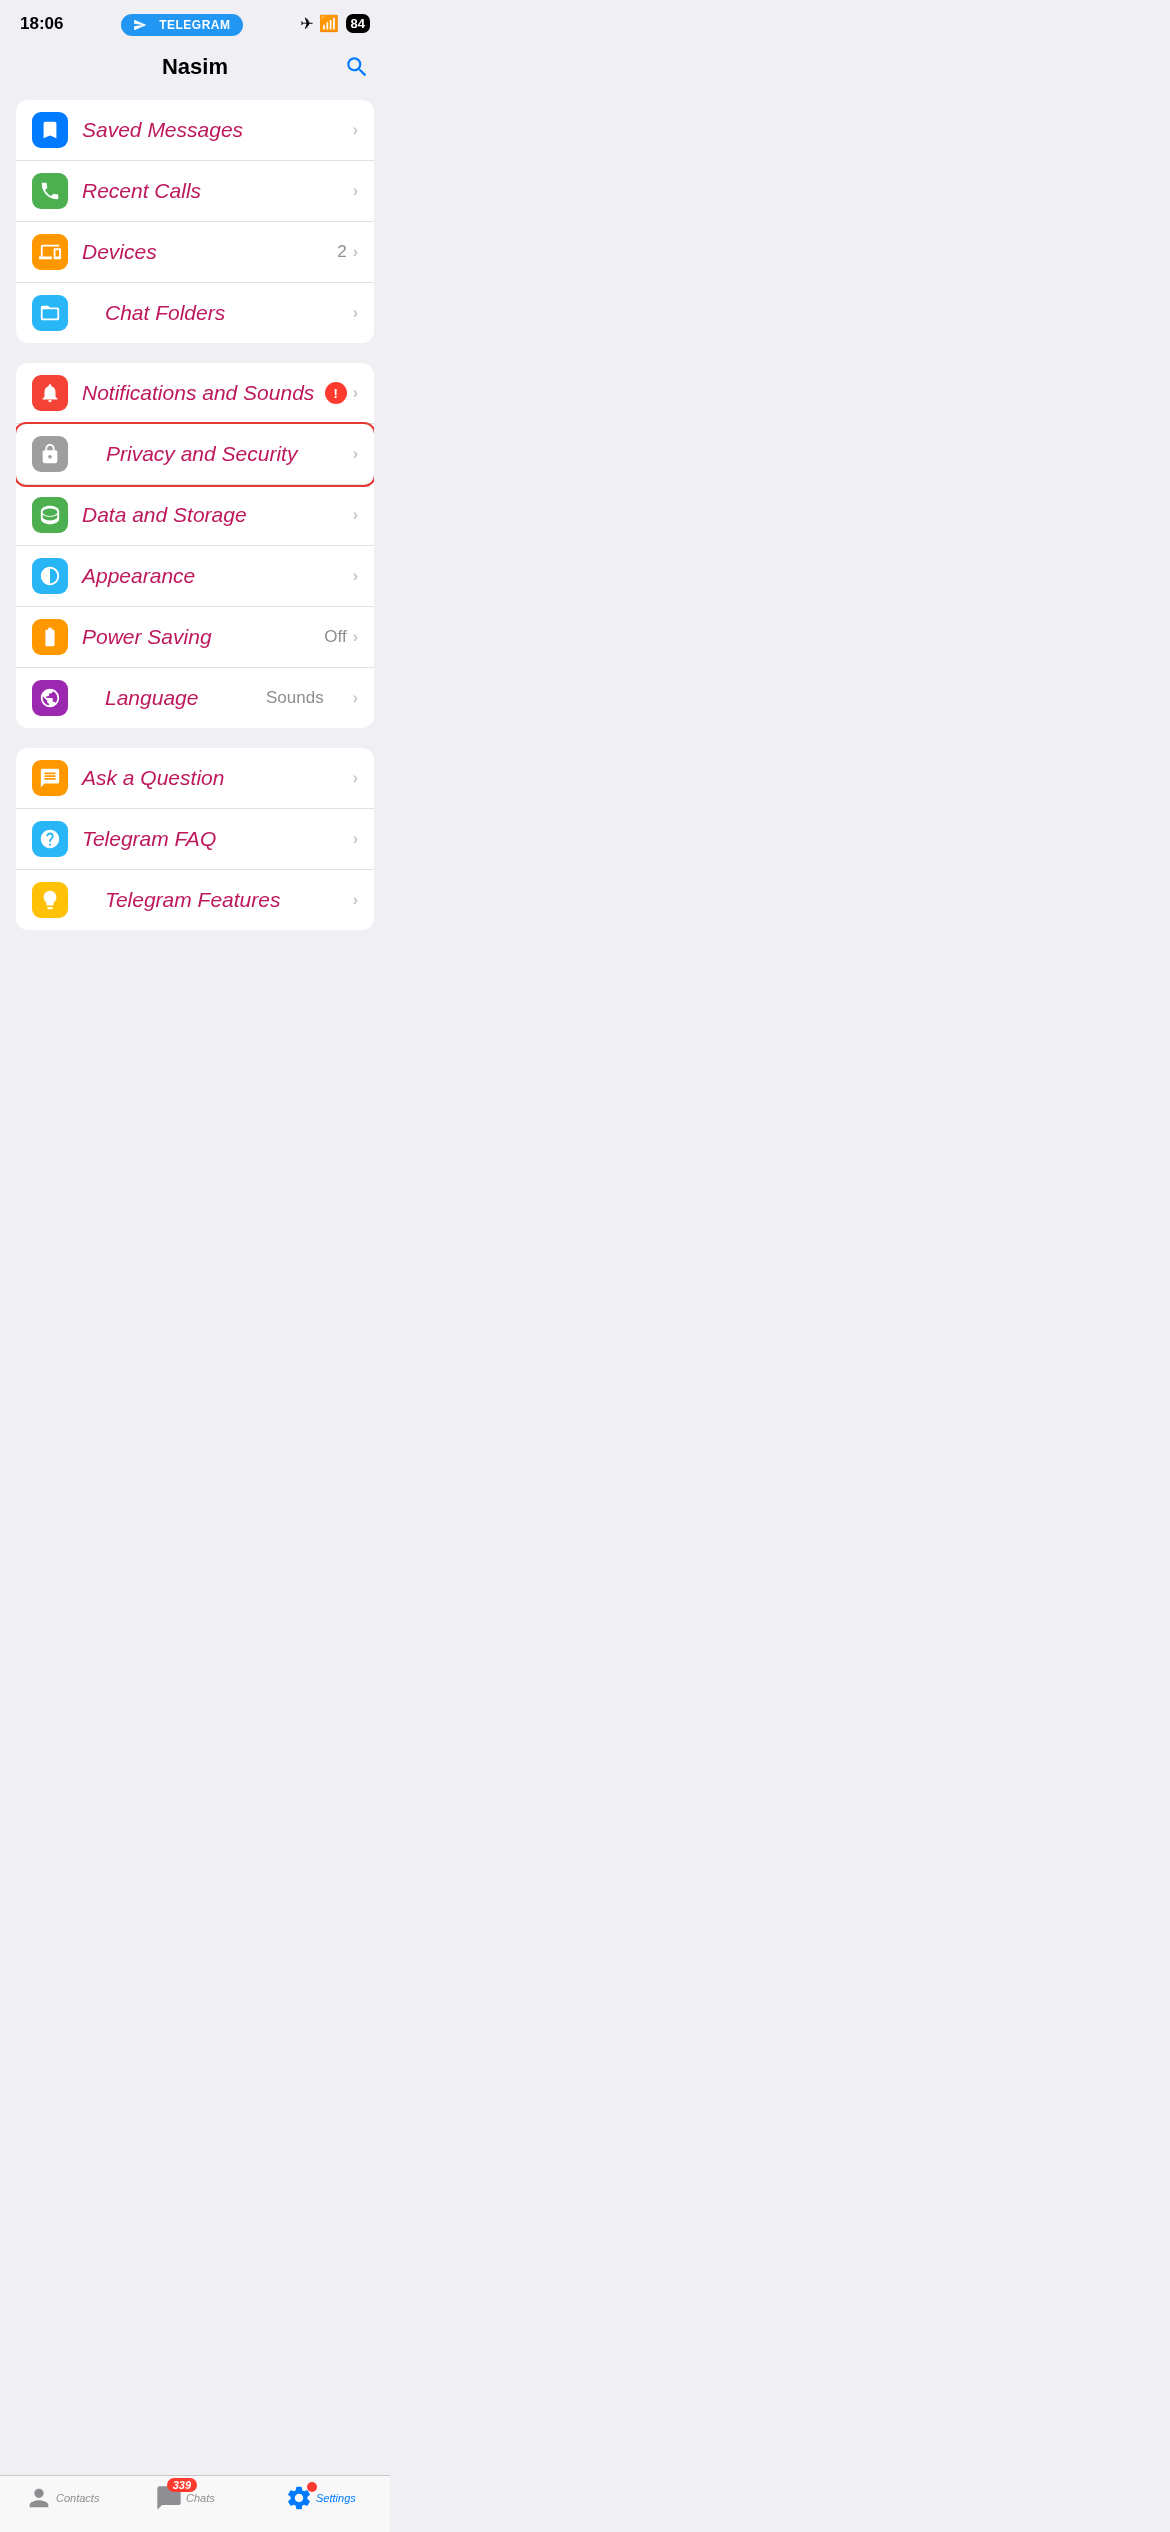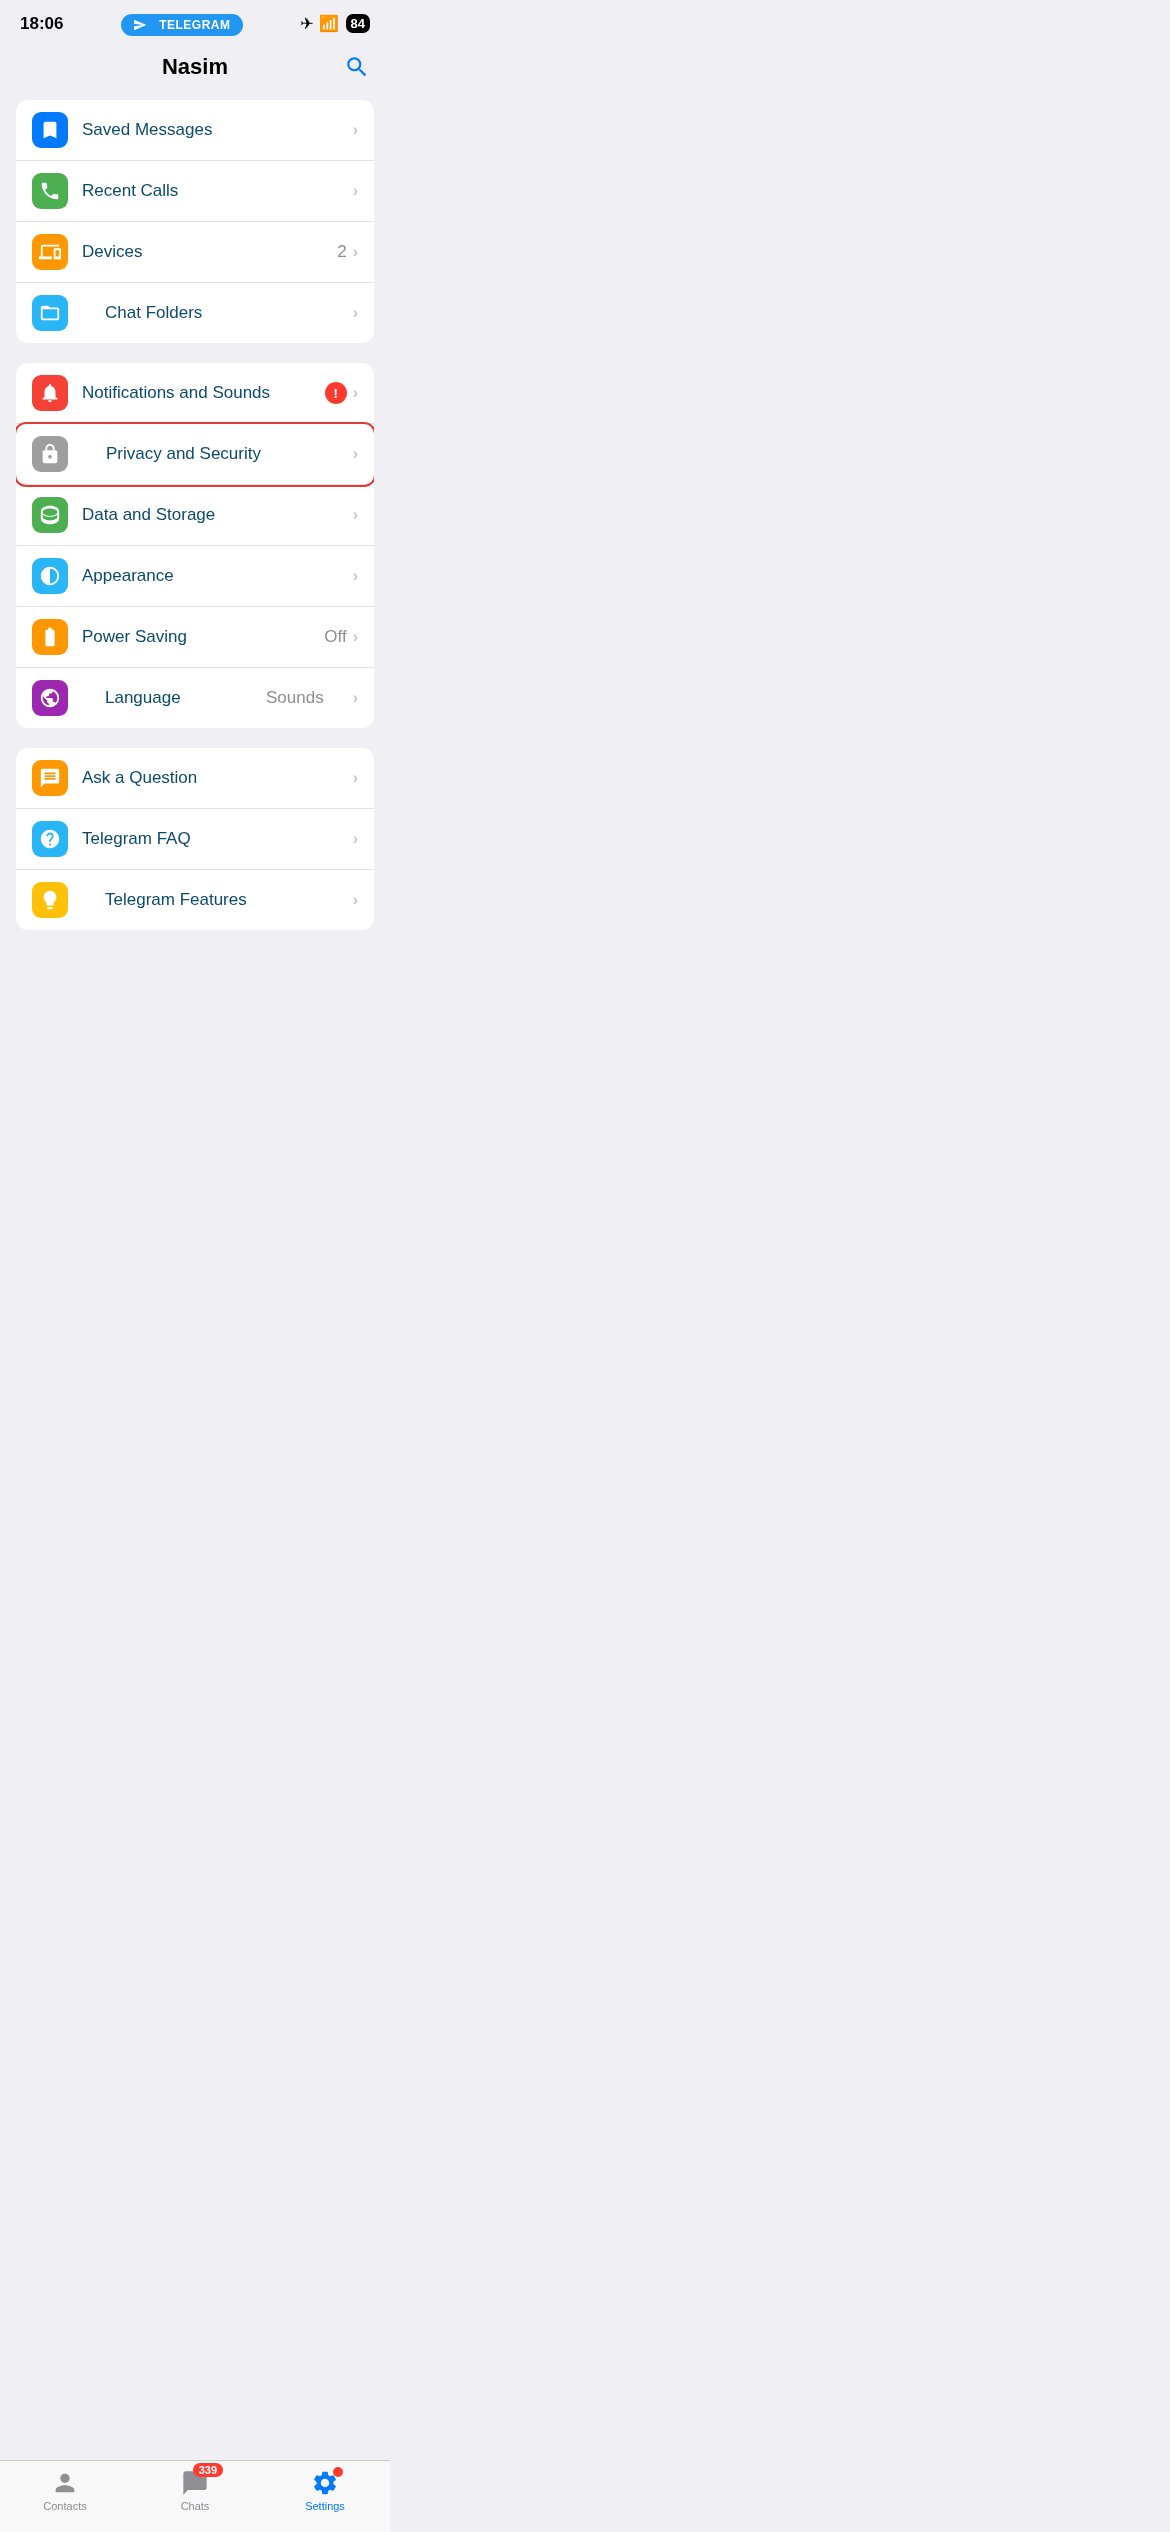--- a/index.html
+++ b/index.html
@@ -121,23 +121,24 @@
       margin-right: 14px;
       flex-shrink: 0;
     }
     .icon-wrapper svg {
       width: 22px;
       height: 22px;
       fill: white;
     }
 
     .row-label {
-      font-size: 17px;
-      color: #0c4a6e;
+      font-size: 21px;
+      color: #be185d;
       flex: 1;
+      font-style: italic;
     }
     .row-value {
       font-size: 17px;
       color: #8e8e93;
       margin-right: 6px;
     }
     .chevron {
       color: #c7c7cc;
       font-size: 16px;
       font-weight: 600;
@@ -164,25 +165,26 @@
       width: 390px;
       background: rgba(248,248,248,0.95);
       border-top: 0.5px solid #c8c8c8;
       display: flex;
       align-items: center;
       justify-content: space-around;
       padding: 8px 0 20px;
     }
     .tab-item {
       display: flex;
-      flex-direction: column;
+      flex-direction: row;
       align-items: center;
       gap: 3px;
       cursor: pointer;
       min-width: 80px;
+      font-style: italic;
     }
     .tab-icon-wrap {
       position: relative;
       display: flex;
       align-items: center;
       justify-content: center;
     }
     .tab-label {
       font-size: 11px;
       color: #8e8e93;

